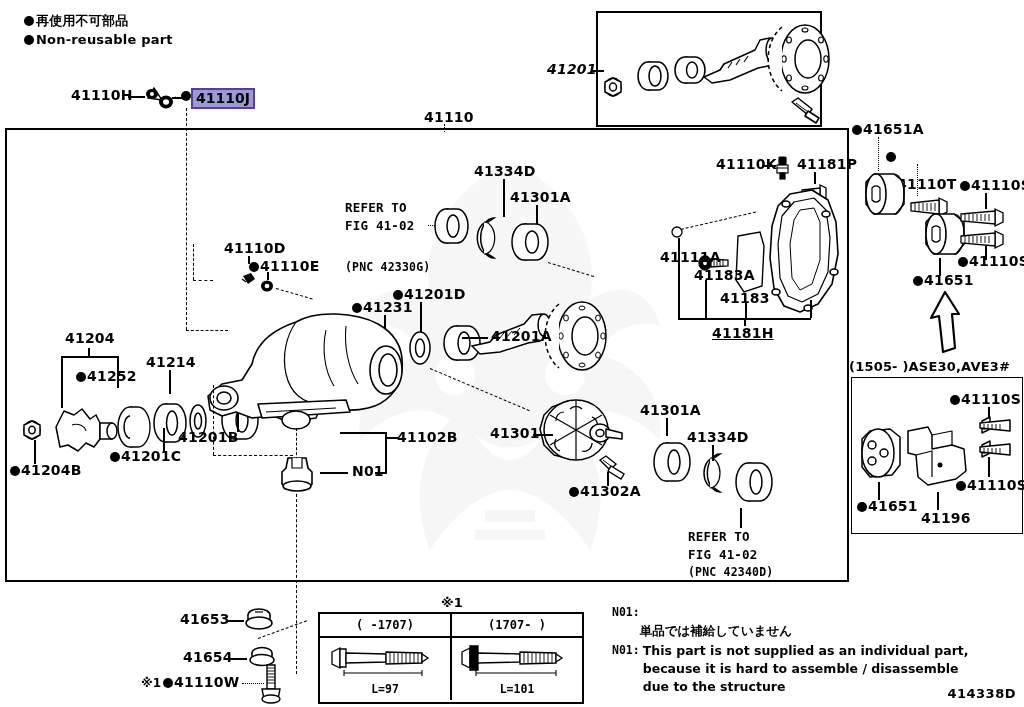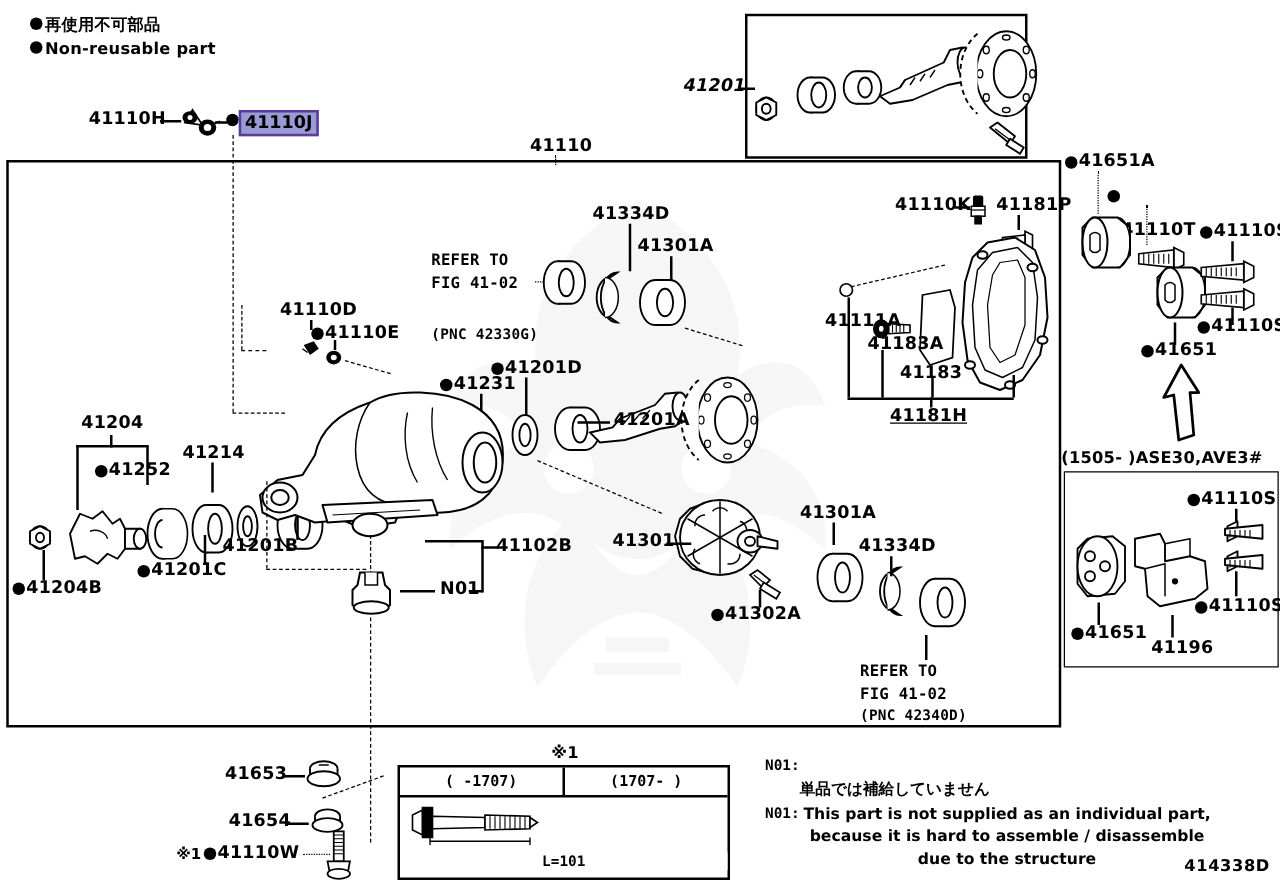--- a/index.html
+++ b/index.html
@@ -612,20 +612,34 @@
     </g>
   </svg>
 
   <div class="lbl" style="left:441px;top:596px;font-size:13px;">※1</div>
   <div id="bolt-table">
     <div class="row hdr">
       <div class="cell left">(      -1707)</div>
       <div class="cell">(1707-     )</div>
     </div>
     <div class="row body">
+      <div class="bodycell left">
+        <svg style="position:absolute;left:10px;top:6px;" width="110" height="32">
+          <g fill="#fff" stroke="#000" stroke-width="1.3">
+            <path d="M2 8 L10 4 L10 24 L2 20 Z"></path>
+            <path d="M10 5 L16 5 L16 23 L10 23 Z"></path>
+            <path d="M16 9 L56 10 L56 18 L16 19 Z"></path>
+            <path d="M56 8 L92 9 L92 19 L56 20 Z"></path>
+            <path d="M60 9 L60 19 M64 9 L64 19 M68 9 L68 19 M72 9 L72 19 M76 9 L76 19 M80 9 L80 19 M84 9 L84 19 M88 9 L88 19" stroke-width=".9"></path>
+            <path d="M92 10 L98 14 L92 18 Z"></path>
+          </g>
+          <path d="M14 26 L14 32 M92 26 L92 32 M14 29 L92 29" stroke="#000" stroke-width="1.1" fill="none"></path>
+        </svg>
+        <div class="lenlbl">L=97</div>
+      </div>
       <div class="bodycell">
         <svg style="position:absolute;left:8px;top:6px;" width="115" height="32">
           <g fill="#fff" stroke="#000" stroke-width="1.3">
             <path d="M2 8 L10 4 L10 24 L2 20 Z"></path>
             <path d="M10 2 L18 2 L18 26 L10 26 Z" fill="#000"></path>
             <path d="M18 9 L60 10 L60 18 L18 19 Z"></path>
             <path d="M60 8 L96 9 L96 19 L60 20 Z"></path>
             <path d="M64 9 L64 19 M68 9 L68 19 M72 9 L72 19 M76 9 L76 19 M80 9 L80 19 M84 9 L84 19 M88 9 L88 19 M92 9 L92 19" stroke-width=".9"></path>
             <path d="M96 10 L102 14 L96 18 Z"></path>
           </g>
@@ -643,21 +657,21 @@
       <span style="display:inline-block;">
         <br>
         <span>単品では補給していません</span>
       </span>
     </div>
   </div>
   <div class="note" style="left:612px;top:642px;">
     <div style="display:flex;align-items:flex-start;">
       <span class="tag">N01</span>
       <span class="tag">:</span>
-      <span style="display:inline-block;padding-left:3px;text-align:center;">
+      <span style="display:inline-block;padding-left:3px;">
         <span>This part is not supplied as an individual part,</span><br>
         <span>because it is hard to assemble / disassemble</span><br>
         <span>due to the structure</span>
       </span>
     </div>
   </div>
 
   <div id="figcode">414338D</div>
 
 </div>

